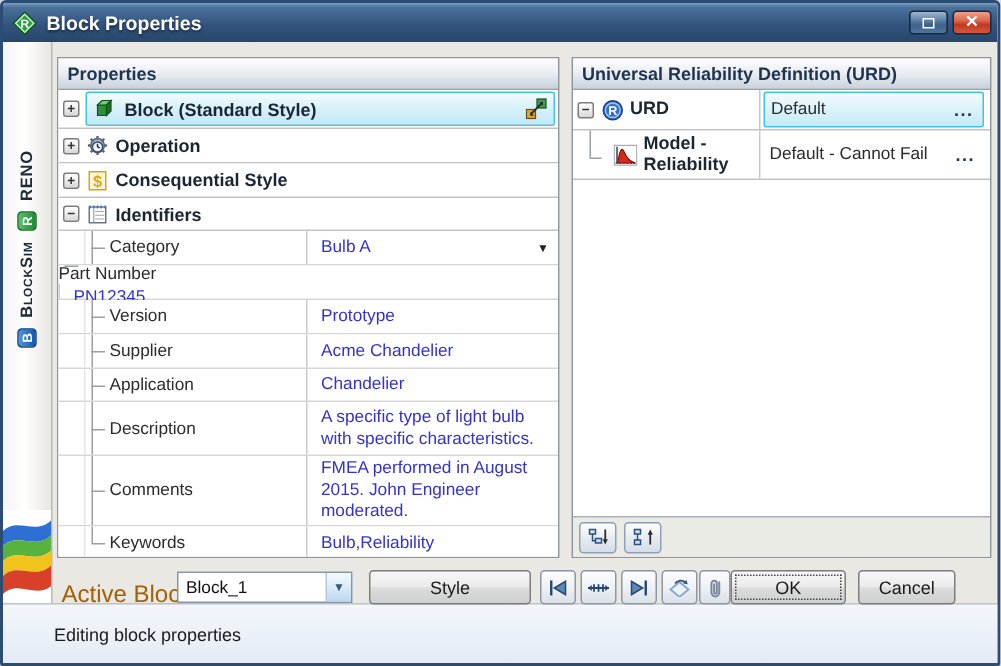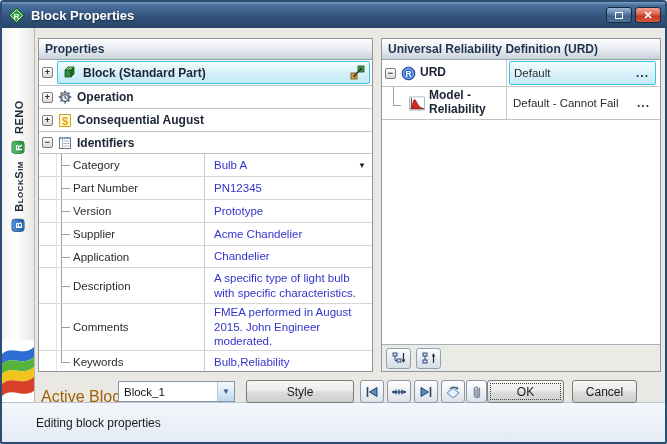--- a/index.html
+++ b/index.html
@@ -203,21 +203,21 @@
           <div class="sec-row" style="height:26px;">
             <span class="expbox">+</span>
             <div class="sel-wrap">
               <span class="sec-icon">
                 <svg viewBox="0 0 16 15" width="16" height="15">
                   <polygon points="3,5 9,5 9,12 3,12" fill="#2f8f3a" stroke="#14511c" stroke-width="0.8"></polygon>
                   <polygon points="3,5 6,2 12,2 9,5" fill="#6fce6f" stroke="#14511c" stroke-width="0.8"></polygon>
                   <polygon points="9,5 12,2 12,9 9,12" fill="#1c6b28" stroke="#14511c" stroke-width="0.8"></polygon>
                 </svg>
               </span>
-              <span class="sec-label">Block (Standard Part)</span>
+              <span class="sec-label">Block (Standard Style)</span>
               <span class="spacer"></span>
               <span class="sec-icon">
                 <svg viewBox="0 0 16 15" width="16" height="15">
                   <rect x="9" y="1" width="6" height="6" fill="#3da04a" stroke="#184f20" stroke-width="0.8"></rect>
                   <rect x="2" y="8" width="6" height="6" fill="#d8a93c" stroke="#6b4e12" stroke-width="0.8"></rect>
                   <line x1="5" y1="11" x2="12" y2="4" stroke="#2d2d2d" stroke-width="1.2"></line>
                   <polygon points="10.5,3 13,3 13,5.5" fill="#2d2d2d"></polygon>
                   <polygon points="4.5,12.2 7,12.2 4.5,9.7" fill="#2d2d2d"></polygon>
                 </svg>
               </span>
@@ -248,21 +248,21 @@
           </div>
 
           <div class="sec-row" style="height:23px;">
             <span class="expbox">+</span>
             <span class="sec-icon">
               <svg viewBox="0 0 16 15" width="16" height="15">
                 <rect x="2.5" y="1.5" width="11" height="12" fill="#fdf6dc" stroke="#d7a418" stroke-width="1"></rect>
                 <text x="8" y="11.5" text-anchor="middle" font-size="11" font-weight="bold" fill="#e0a90c" font-family="Liberation Sans, sans-serif">$</text>
               </svg>
             </span>
-            <span class="sec-label">Consequential August</span>
+            <span class="sec-label">Consequential Style</span>
           </div>
 
           <div class="sec-row" style="height:22px;">
             <span class="expbox">−</span>
             <span class="sec-icon">
               <svg viewBox="0 0 16 15" width="16" height="15">
                 <rect x="2.5" y="3" width="11" height="10.5" fill="#ffffff" stroke="#6b7686" stroke-width="1"></rect>
                 <g stroke="#3a78c2" stroke-width="1">
                     <line x1="3" y1="2" x2="3" y2="4"></line>
                     <line x1="5.5" y1="2" x2="5.5" y2="4"></line>
@@ -283,21 +283,21 @@
 
           <div class="id-row" style="height:23px;">
             <div class="exp-col"></div>
               <div class="tree"></div>
             <div class="id-label">Category</div>
             <div class="id-value">
               <span class="val">Bulb A</span>
               <span class="dd-arrow">▼</span>
             </div>
           </div>
-          <div class="id-row" style="height:23px;">
+          <div class="id-row" style="height:23px;flex-direction:column;">
             <div class="exp-col"></div>
               <div class="tree"></div>
             <div class="id-label">Part Number</div>
             <div class="id-value">
               <span class="val">PN12345</span>
             </div>
           </div>
           <div class="id-row" style="height:23px;">
             <div class="exp-col"></div>
               <div class="tree"></div>

